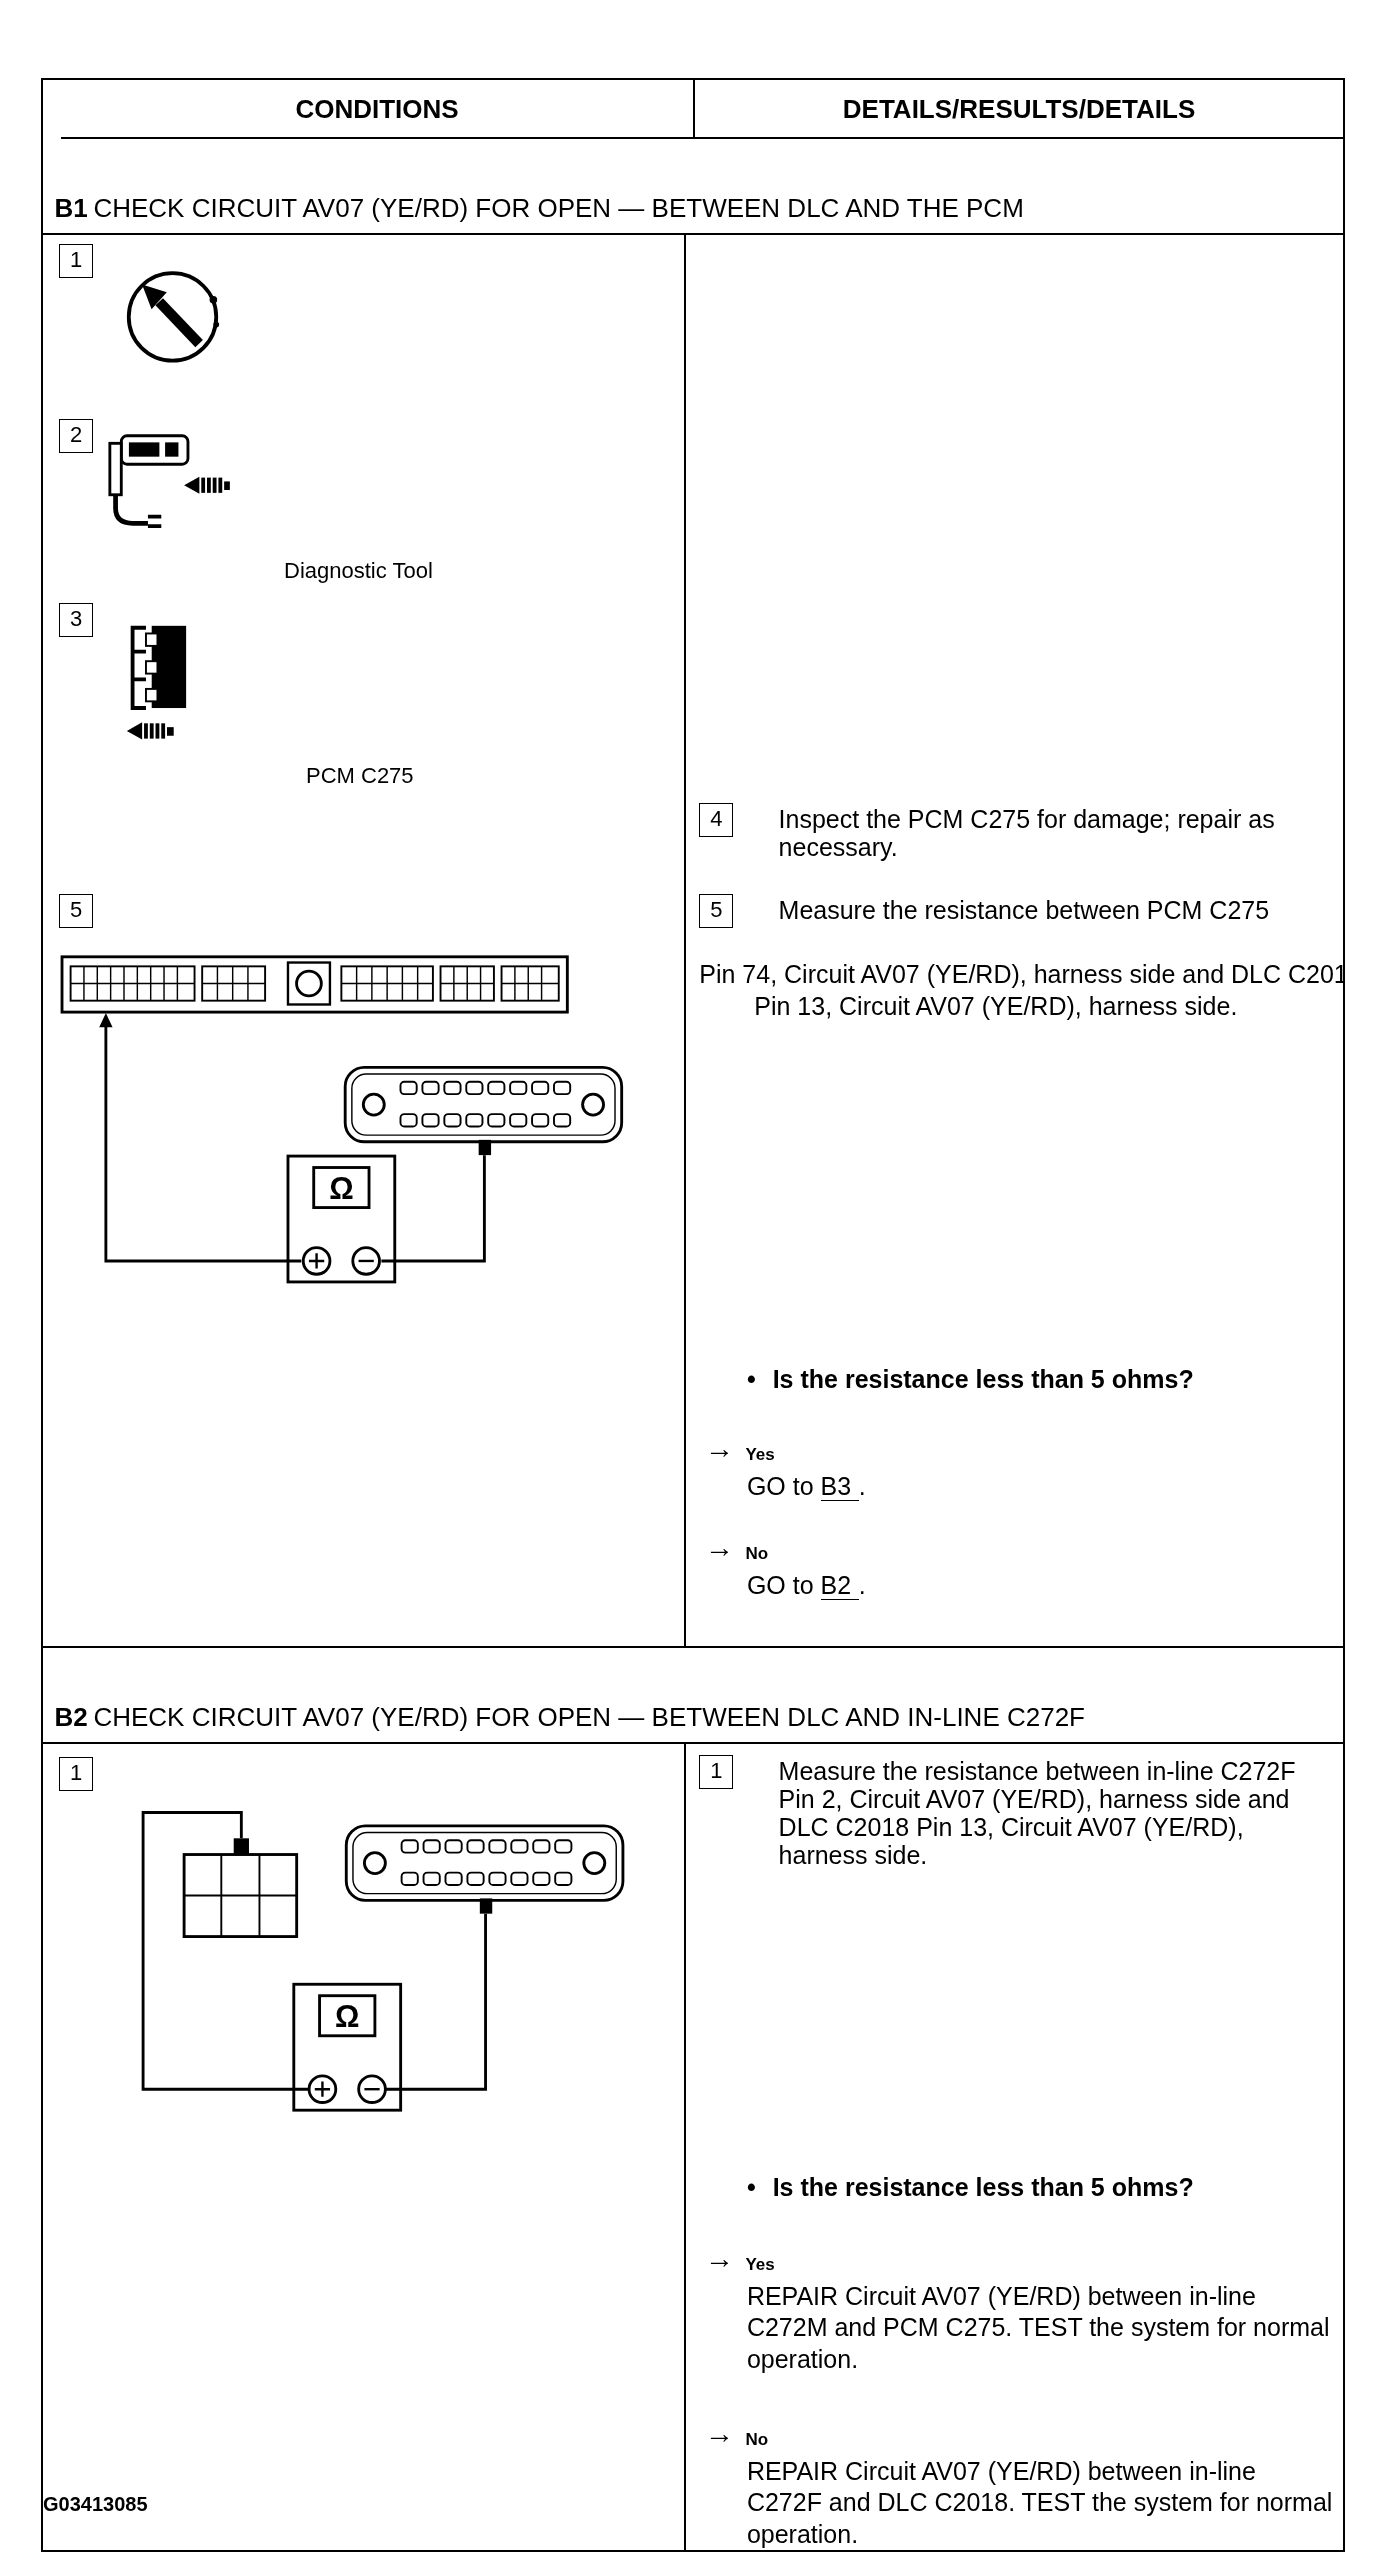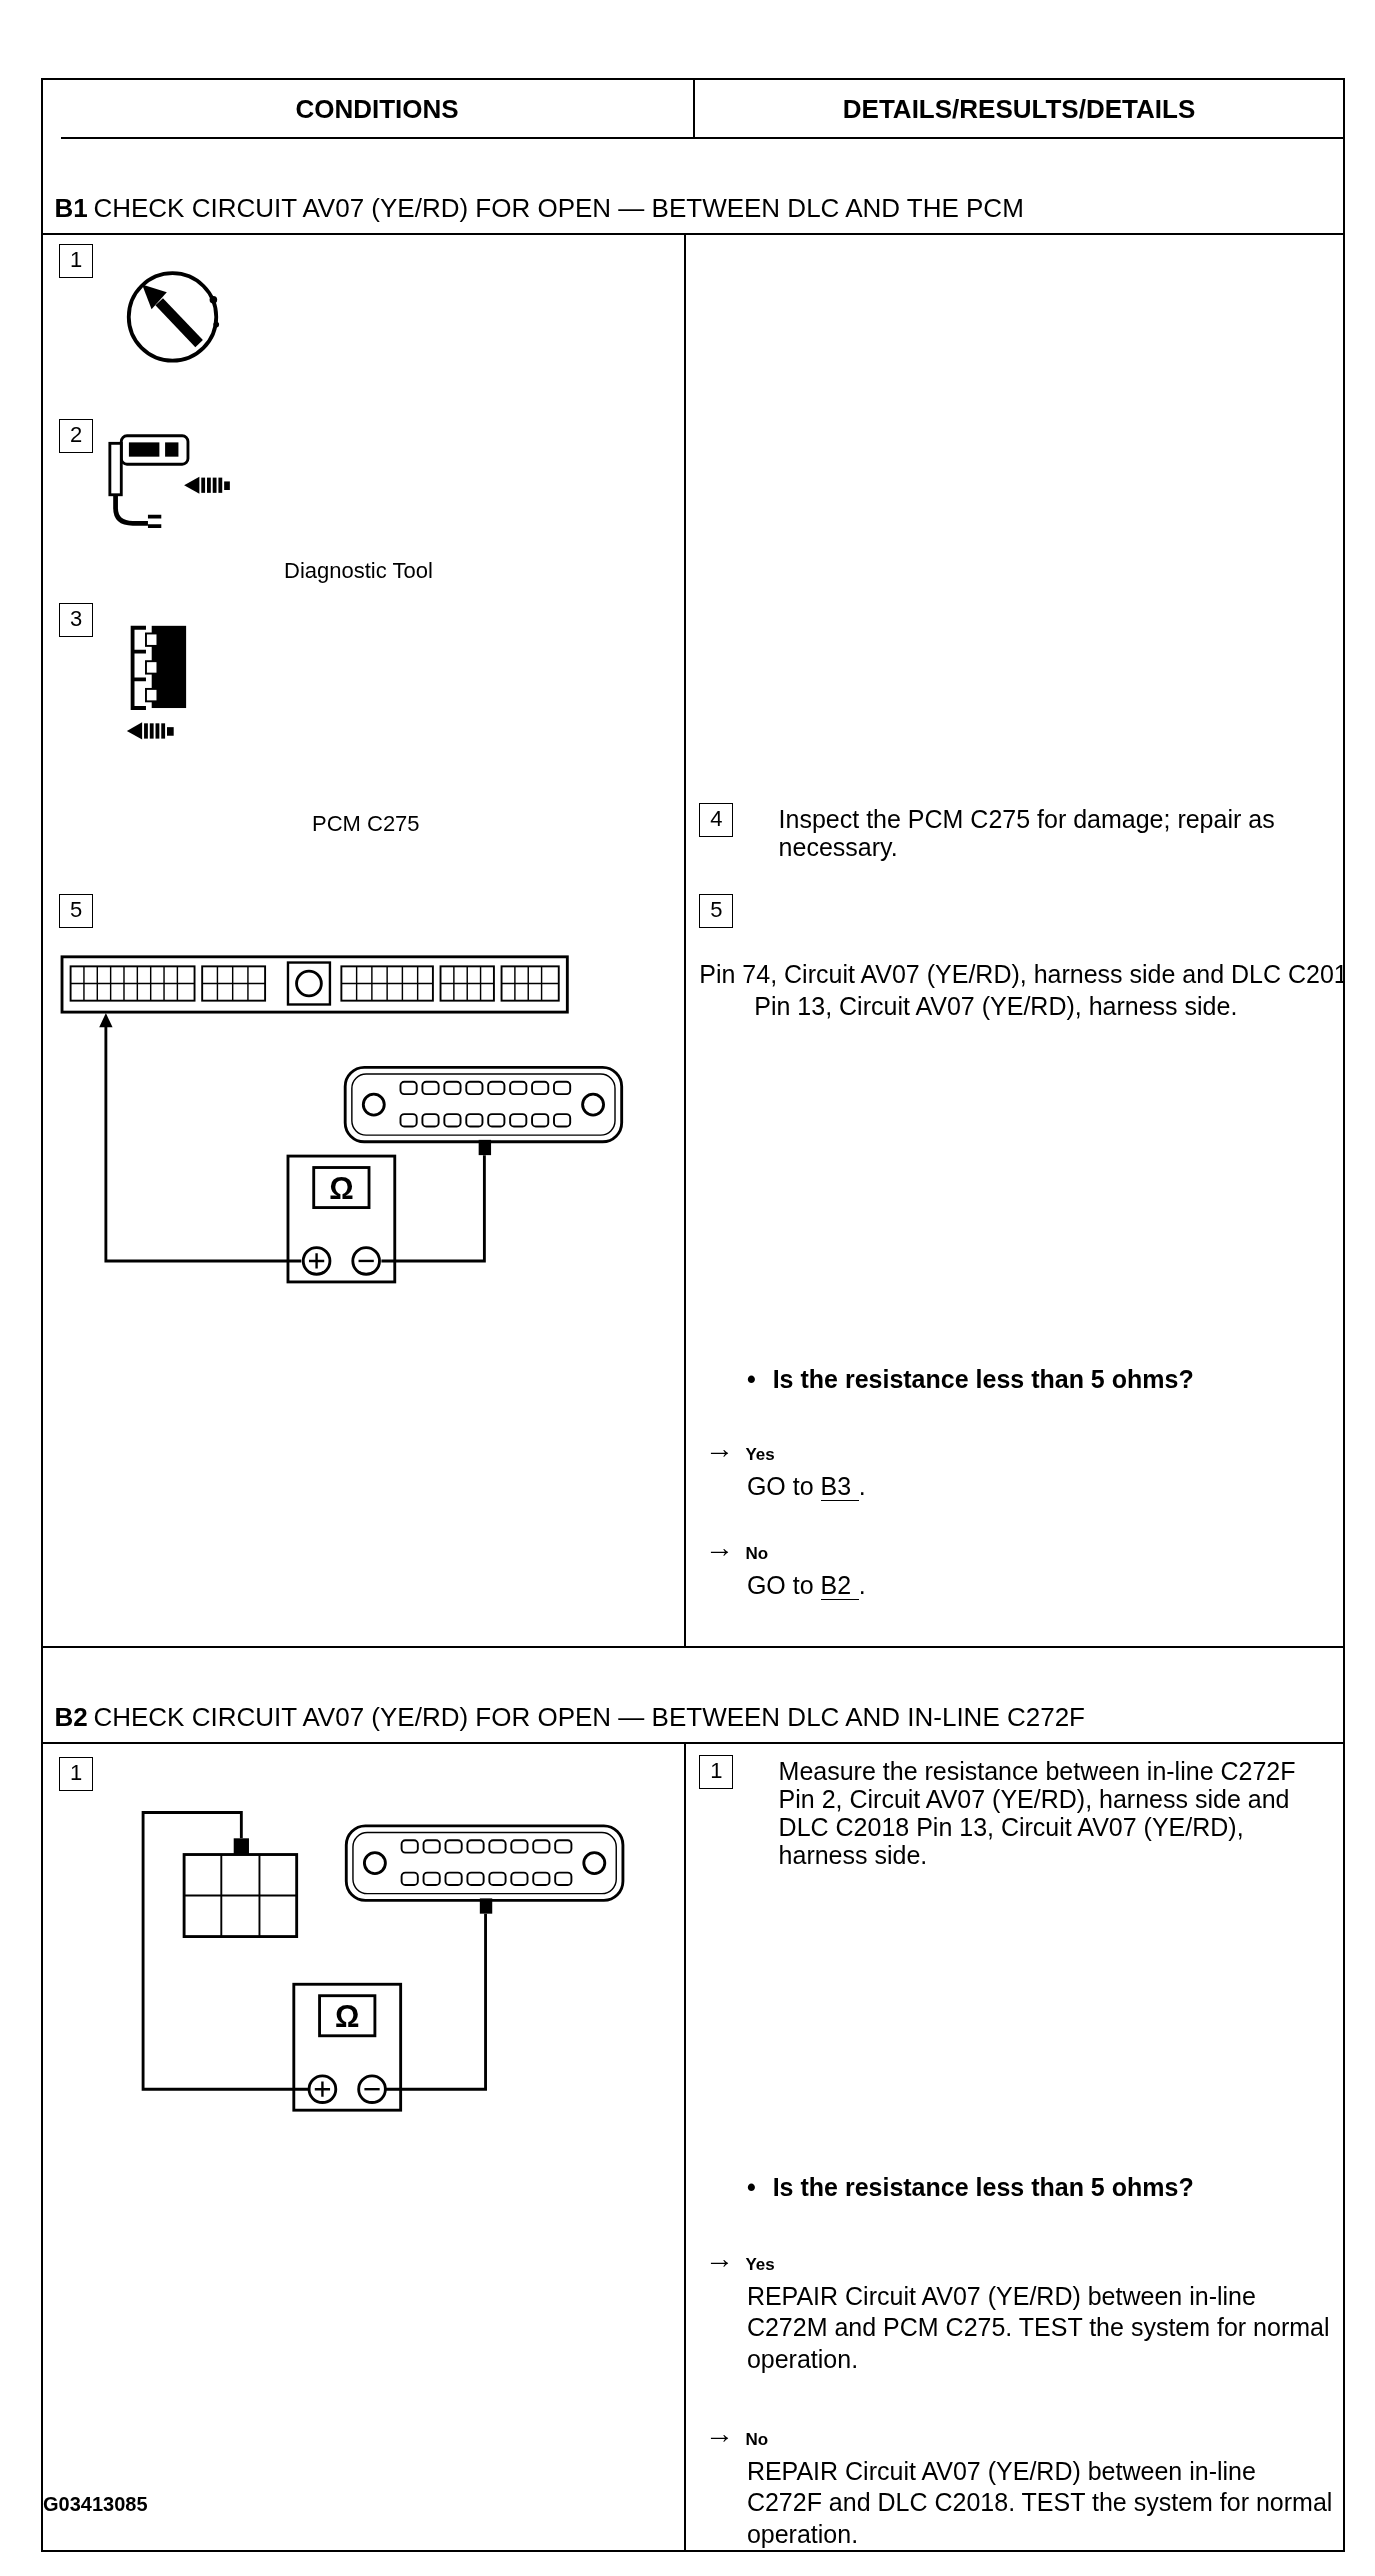--- a/index.html
+++ b/index.html
@@ -98,21 +98,21 @@
           <rect x="48" y="41" width="12" height="13" fill="#fff" stroke="#000" stroke-width="2"></rect>
           <rect x="48" y="70" width="12" height="13" fill="#fff" stroke="#000" stroke-width="2"></rect>
           <polygon points="28,114 44,105 44,123" fill="#000"></polygon>
           <rect x="46" y="106" width="4" height="16" fill="#000"></rect>
           <rect x="52" y="106" width="4" height="16" fill="#000"></rect>
           <rect x="58" y="106" width="4" height="16" fill="#000"></rect>
           <rect x="64" y="106" width="4" height="16" fill="#000"></rect>
           <rect x="70" y="110" width="7" height="9" fill="#000"></rect>
         </svg>
 
-        <div class="diagram-label" style="left:269px;top:528px;margin-top:48px;">PCM C275</div>
+        <div class="diagram-label" style="left:263px;top:528px;">PCM C275</div>
 
         <div class="step-box" style="left:16px;top:659px;">5</div>
 
         <svg class="icon-svg" style="left:16px;top:718px;" width="580" height="348" viewBox="0 0 608 365">
           <g>
             <rect x="3" y="4" width="530" height="58" fill="#fff" stroke="#000" stroke-width="3"></rect>
             <rect x="12" y="14" width="130" height="36" fill="none" stroke="#000" stroke-width="2"></rect>
             <path d="M26 14V50M40 14V50M54 14V50M68 14V50M82 14V50M96 14V50M110 14V50M124 14V50M12 32H142" stroke="#000" stroke-width="1.5" fill="none"></path>
             <rect x="150" y="14" width="66" height="36" fill="none" stroke="#000" stroke-width="2"></rect>
             <path d="M166 14V50M182 14V50M198 14V50M150 32H216" stroke="#000" stroke-width="1.5" fill="none"></path>
@@ -167,20 +167,21 @@
 
       <div class="cell-right">
 
         <div class="action-step" style="top:568px;">
           <div class="step-box-inline">4</div>
           <div class="action-text">Inspect the PCM C275 for damage; repair as necessary.</div>
         </div>
 
         <div class="action-step" style="top:659px;">
           <div class="step-box-inline">5</div>
+          <div class="action-text">Measure the resistance between PCM C275</div>
         </div>
 
         <div class="detail-para" style="top:723px;">Pin 74, Circuit AV07 (YE/RD), harness side and DLC C2018 Pin 13, Circuit AV07 (YE/RD), harness side.</div>
 
         <div class="question-row" style="top:1130px;">
           <span class="q-bullet">•</span>
           <span class="q-text">Is the resistance less than 5 ohms?</span>
         </div>
 
         <div class="decision" style="top:1201px;">

